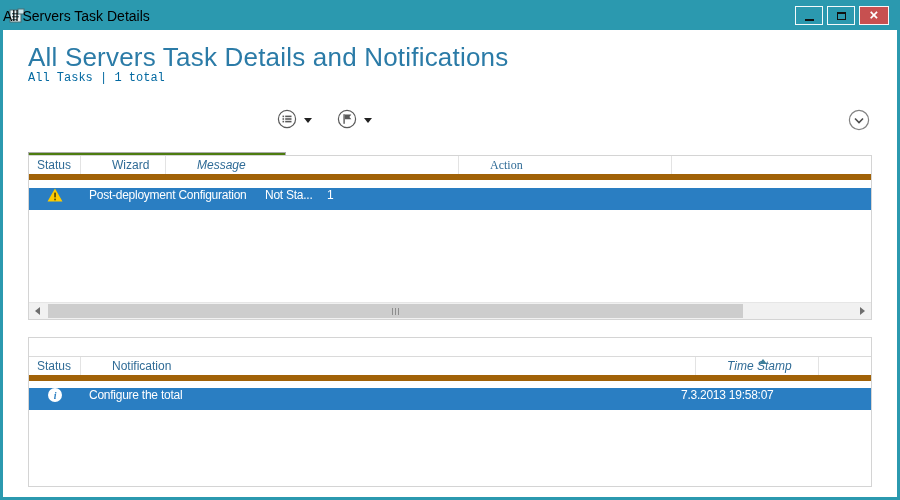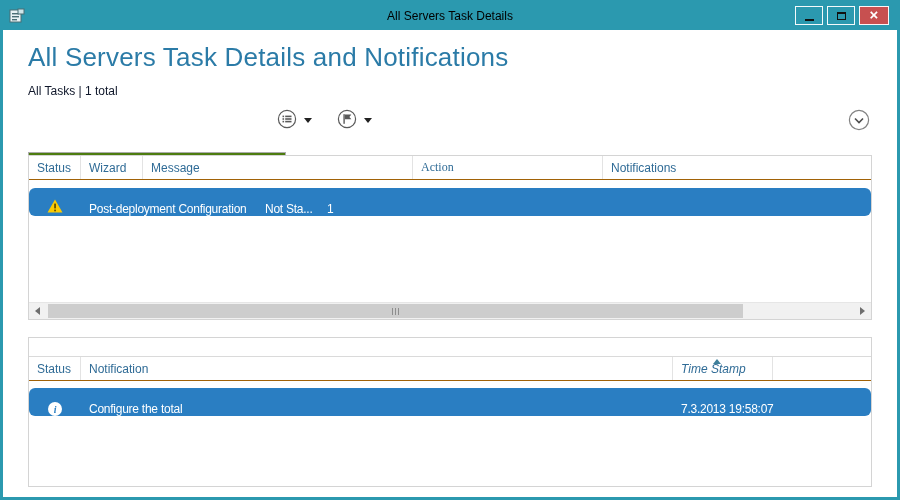--- a/index.html
+++ b/index.html
@@ -17,21 +17,21 @@
   
   .titlebar {
     position: relative;
     height: 27px;
     background: var(--titlebar, #2b99af);
   }
   .win-icon { position: absolute; left: 6px; top: 5px; width: 16px; height: 16px; }
   .titlebar .title {
     position: absolute; left: 0; right: 0; top: 0;
     height: 27px; line-height: 26px;
-    text-align: center; font-size: 12px; color: #000;
+    font-size: 14px; color: #000;
     pointer-events: none;
   }
   .controls { position: absolute; right: 8px; top: 3px; display: flex; gap: 4px; }
   .ctrl {
     width: 28px; height: 19px;
     border: 1px solid rgba(255,255,255,.95);
     background: transparent;
     display: flex; align-items: center; justify-content: center;
     cursor: pointer; padding: 0;
   }
@@ -43,21 +43,21 @@
   
   .body { position: absolute; top: 27px; left: 0; right: 0; bottom: 0; background: #fff; }
 
   h1.page-title {
     position: absolute; left: 25px; top: 12px;
     font-size: 26px; font-weight: 300;
     color: var(--heading, #2b7ba7);
     letter-spacing: .2px;
     white-space: nowrap;
   }
-  .subtitle { position: absolute; left: 25px; top: 54px; font-size: 12px; color: #0f172a; }
+  .subtitle { position: absolute; left: 25px; top: 41px; font-size: 12px; color: #0369a1; font-family: Liberation Mono, monospace; }
 
   
   .toolbar { position: absolute; left: 25px; right: 25px; top: 76px; height: 30px; }
   .filter-box {
     position: absolute; left: 0; top: 1px;
     width: 258px; height: 26px;
     border: 1px solid #ababab;
     display: flex; align-items: center; background: #4d7c0f; margin-top: 45px;
   }
   .filter-box input {
@@ -84,54 +84,54 @@
     position: absolute; right: 2px; top: 3px;
     width: 22px; height: 22px;
     background: none; border: none; padding: 0; cursor: pointer;
   }
 
   
   .panel { position: absolute; left: 25px; width: 844px; border: 1px solid #d4d4d4; background: #fff; overflow: hidden; }
   .tasks-panel { top: 125px; height: 165px; }
   .notif-panel { top: 307px; height: 150px; }
 
-  .hdr-row { display: flex; align-items: stretch; border-bottom: 1px solid #a16207; height: 24px; }
+  .hdr-row { display: flex; align-items: stretch; border-bottom: 6px solid #a16207; height: 24px; gap: 23px; }
   .notif-panel .hdr-row { border-top: 1px solid #dadada; height: 25px; }
   .hdr-cell {
     display: flex; align-items: center;
     padding-left: 8px; font-size: 12px;
     color: var(--colheader, #2f6b96);
     border-right: 1px solid #e3e3e3;
     white-space: nowrap; overflow: hidden;
     position: relative; flex-shrink: 0;
   }
   .hdr-cell.last { border-right: none; flex: 1; }
   .sort-up {
     position: absolute; top: 2px; left: 40px;
     width: 0; height: 0;
     border-left: 4px solid transparent; border-right: 4px solid transparent;
     border-bottom: 5px solid #3e7f9a;
   }
 
   .data-row {
-    display: flex; align-items: flex-end;
-    height: 28px; margin-top: 8px;
+    display: flex; align-items: flex-start;
+    height: 22px; margin-top: 8px;
     background: var(--selection, #2a7ec2);
-    color: #fff; font-size: 12px; cursor: default; border-radius: 6px;
+    color: #fff; font-size: 12px; cursor: default;
   }
   .notif-panel .data-row { margin-top: 7px; }
   .cell { padding-left: 8px; white-space: nowrap; overflow: hidden; letter-spacing: -0.25px; flex-shrink: 0; }
   .cell.center { display: flex; justify-content: center; padding-left: 0; }
   .cell.flex { flex: 1; }
 
   
   .c-status { width: 52px; }
   .c-task   { width: 176px; }
   .c-stage  { width: 62px; }
-  .c-msg    { width: 270px; }
+  .c-msg    { width: 270px; font-style: italic; }
   .c-action { width: 190px; font-family: Liberation Serif, serif; }
   .c-notif  { width: 92px; }
   
   .n-status { width: 52px; }
   .n-notif  { width: 592px; }
   .n-time   { width: 100px; font-style: italic; }
 
   .action-link { color: #fff; text-decoration: underline; cursor: pointer; }
 
   .info-badge {
@@ -240,21 +240,20 @@
         </svg>
       </button>
     </div>
 
     <div class="panel tasks-panel">
       <div class="hdr-row">
         <div class="hdr-cell c-status">Status</div>
         <div class="hdr-cell c-stage">Wizard</div>
         <div class="hdr-cell c-msg">Message</div>
         <div class="hdr-cell c-action">Action</div>
-        <div class="hdr-cell c-notif last">Notifications</div>
       </div>
 
       <div class="data-row">
         <div class="cell c-status center">
           <span>
             <svg width="16" height="14" viewBox="0 0 16 14">
               <path d="M8 0.5 L15.5 13.5 L0.5 13.5 Z" fill="#fccb00"></path>
               <rect x="7.2" y="4.6" width="1.7" height="4.8" fill="#5b4a00"></rect>
               <rect x="7.2" y="10.6" width="1.7" height="1.7" fill="#5b4a00"></rect>
             </svg>

